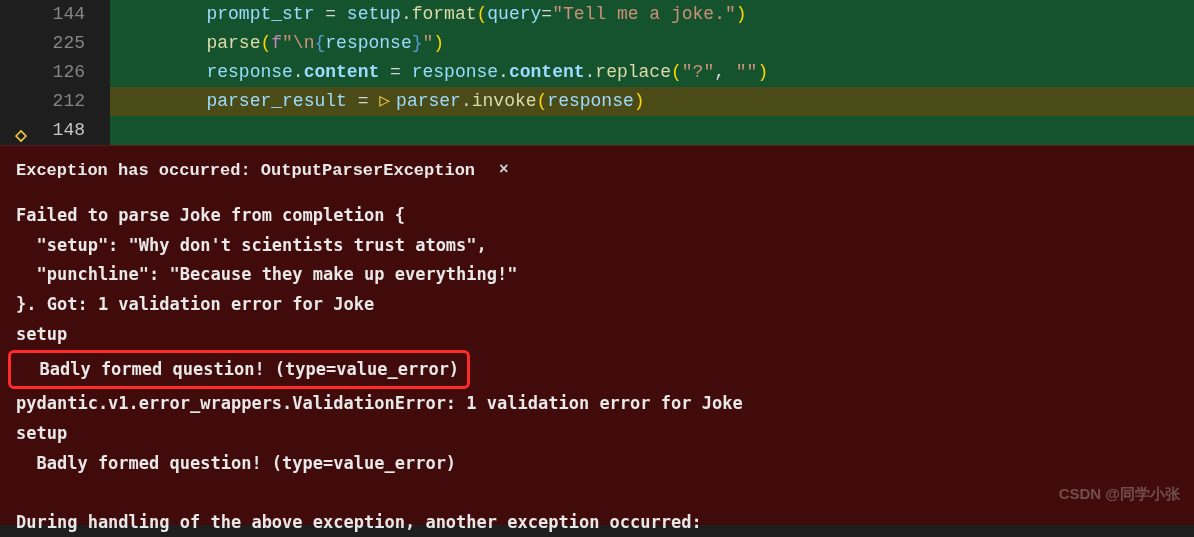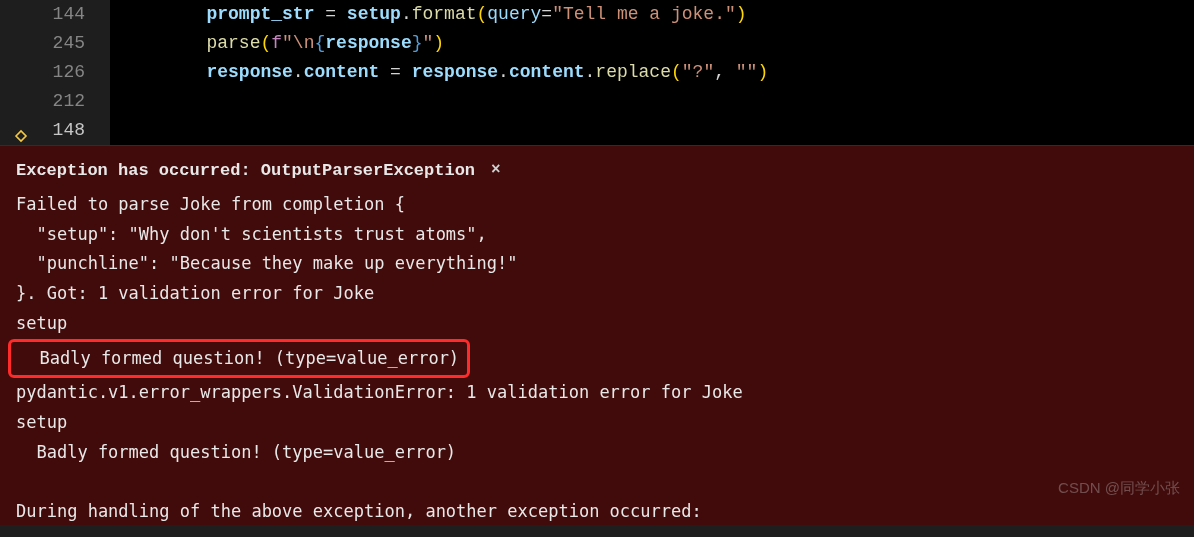--- a/index.html
+++ b/index.html
@@ -7,21 +7,21 @@
       font-family: 'Consolas', 'Monaco', 'Courier New', monospace;
       background: #1e1e1e;
       color: #d4d4d4;
       font-size: 18px;
       width: 1194px;
       height: 537px;
       overflow: hidden;
     }
     .editor {
       display: flex;
-      background: #000000;
+      background: #14532d;
     }
     .gutter {
       width: 110px;
       background: #1e1e1e;
       text-align: right;
       padding-right: 25px;
       color: #858585;
       user-select: none;
       position: relative;
     }
@@ -52,21 +52,21 @@
     }
     .code-line.highlighted {
       background: #4b4b18;
     }
     .inline-debug-icon {
       display: inline-block;
       color: #f5c842;
       margin-right: 6px;
     }
     
-    .tk-var { color: #9cdcfe; font-weight: bold; }
+    .tk-var { color: #9cdcfe; }
     .tk-prop { color: #9cdcfe; font-weight: bold; }
     .tk-func { color: #dcdcaa; }
     .tk-param { color: #9cdcfe; margin-top: 12px; }
     .tk-str { color: #ce9178; }
     .tk-fstr { color: #c586c0; }
     .tk-punc { color: #d4d4d4; }
     .tk-paren1 { color: #ffd700; }
     .tk-brace { color: #569cd6; }
     .tk-op { color: #d4d4d4; }
     .tk-invoke-highlight { background: #5a3a1a; border-radius: 2px; }
@@ -77,67 +77,70 @@
       padding: 10px 16px;
       border-top: 1px solid #5a1a1a;
       font-size: 17px;
       line-height: 1.75;
       height: 380px;
       position: relative;
     }
     .exception-header {
       font-weight: bold;
       font-size: 17px;
-      margin-bottom: 4px;
+      margin-bottom: 15px;
       display: flex;
       align-items: flex-start;
-      gap: 16px;
+      gap: 24px;
     }
     .close-icon {
       cursor: pointer;
       font-size: 16px;
       color: #d0d0d0;
     }
     .exception-body {
       white-space: pre;
       font-family: 'Consolas', 'Monaco', monospace;
+      font-weight: bold;
     }
     .highlight-box {
       display: inline-block;
       border: 3px solid #ff2a2a;
       border-radius: 6px;
       padding: 2px 8px;
       margin-left: -8px;
     }
     .watermark {
       position: absolute;
       right: 14px;
-      bottom: 24px;
+      bottom: 18px;
       color: rgba(200,200,200,0.35);
       font-size: 15px;
       font-family: sans-serif;
+      font-weight: bold;
     }
   </style>
 </head>
 <body>
 
 <div class="editor">
   <div class="gutter" id="gutter">
       <div class="gutter-line">144</div>
-      <div class="gutter-line">245</div>
+      <div class="gutter-line">225</div>
       <div class="gutter-line">126</div>
       <div class="gutter-line">212</div>
       <div class="gutter-line current">148<span class="breakpoint-icon"><svg viewBox="0 0 14 14">
             <polygon points="2,7 7,2 12,7 7,12" fill="none" stroke="#f5c842" stroke-width="1.6"></polygon>
           </svg></span></div>
     </div>
   <div class="code-area" id="codearea">
       <div class="code-line"><span>        </span><span class="tk-var">prompt_str</span><span class="tk-op"> = </span><span class="tk-var">setup</span><span class="tk-punc">.</span><span class="tk-func">format</span><span class="tk-paren1">(</span><span class="tk-param">query</span><span class="tk-op">=</span><span class="tk-str">"Tell me a joke."</span><span class="tk-paren1">)</span></div>
       <div class="code-line"><span>        </span><span class="tk-func">parse</span><span class="tk-paren1">(</span><span class="tk-fstr">f</span><span class="tk-str">"\n</span><span class="tk-brace">{</span><span class="tk-var">response</span><span class="tk-brace">}</span><span class="tk-str">"</span><span class="tk-paren1">)</span></div>
       <div class="code-line"><span>        </span><span class="tk-var">response</span><span class="tk-punc">.</span><span class="tk-prop">content</span><span class="tk-op"> = </span><span class="tk-var">response</span><span class="tk-punc">.</span><span class="tk-prop">content</span><span class="tk-punc">.</span><span class="tk-func">replace</span><span class="tk-paren1">(</span><span class="tk-str">"?"</span><span class="tk-punc">, </span><span class="tk-str">""</span><span class="tk-paren1">)</span></div>
+      <div class="code-line highlighted"><span>        </span><span class="tk-var">parser_result</span><span class="tk-op"> = </span><span class="inline-debug-icon">▷</span><span class="tk-var">parser</span><span class="tk-punc">.</span><span class="tk-func">invoke</span><span class="tk-paren1">(</span><span class="tk-var">response</span><span class="tk-paren1">)</span></div>
     </div>
 </div>
 
 <div class="debug-panel">
   <div class="exception-header">
     <span>Exception has occurred: OutputParserException</span>
     <span class="close-icon">×</span>
   </div>
   <div class="exception-body" id="excbody"><div>Failed to parse Joke from completion {</div><div>  "setup": "Why don't scientists trust atoms",</div><div>  "punchline": "Because they make up everything!"</div><div>}. Got: 1 validation error for Joke</div><div>setup</div><div><span class="highlight-box">  Badly formed question! (type=value_error)</span></div><div>pydantic.v1.error_wrappers.ValidationError: 1 validation error for Joke</div><div>setup</div><div>  Badly formed question! (type=value_error)</div><div>&nbsp;</div><div>During handling of the above exception, another exception occurred:</div></div>
   <div class="watermark">CSDN @同学小张</div>

